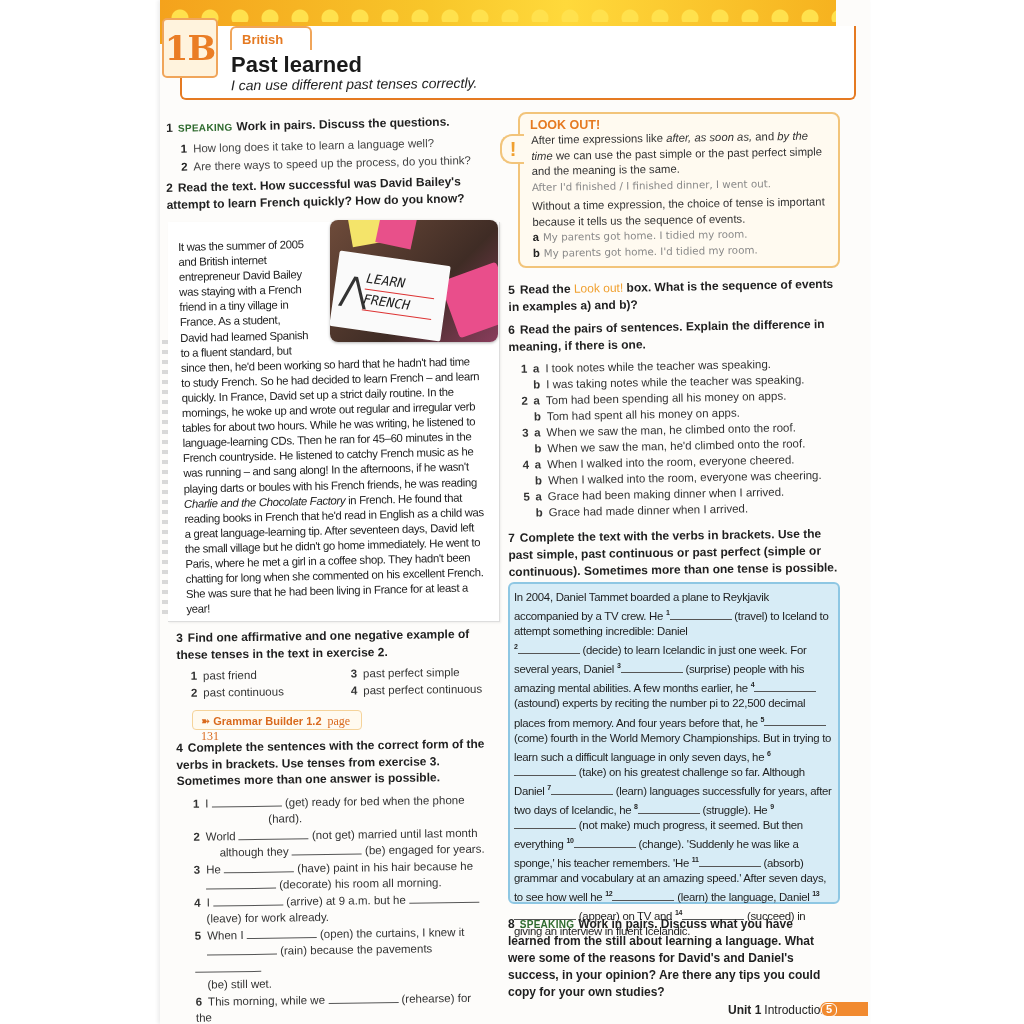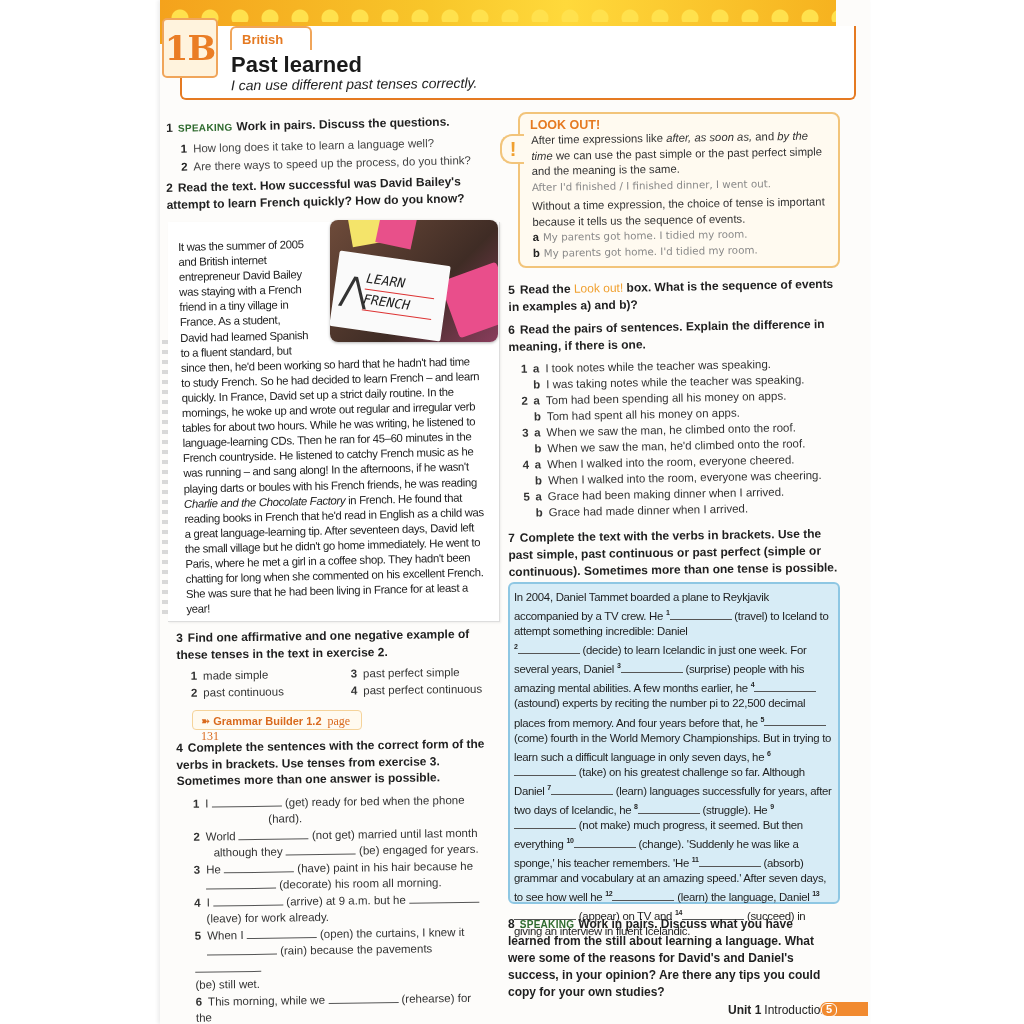--- a/index.html
+++ b/index.html
@@ -112,38 +112,38 @@
     <div class="pad-text">
       <span>LEARN</span>
       <span>FRENCH</span>
     </div>
   </div>
 </div>
 
 <div class="ex" style="left:176px; top:630px; width:310px; transform:rotate(-0.8deg); transform-origin:left top;">
   <div class="ex-head"><span class="num">3</span><span>Find one affirmative and one negative example of these tenses in the text in exercise 2.</span></div>
   <div style="display:grid; grid-template-columns:160px 160px; padding-left:14px; margin-top:4px; font-size:11.5px; color:#333;">
-    <div><b style="margin-right:6px">1</b><span>made simple</span></div>
+    <div><b style="margin-right:6px">1</b><span>past friend</span></div>
     <div><b style="margin-right:6px">3</b><span>past perfect simple</span></div>
     <div><b style="margin-right:6px">2</b><span>past continuous</span></div>
     <div><b style="margin-right:6px">4</b><span>past perfect continuous</span></div>
   </div>
 </div>
 <div class="builder-link">
   <span>➽ </span><span>Grammar Builder 1.2</span><span class="pg">page 131</span>
 </div>
 
 <div class="ex" style="left:176px; top:740px; width:310px; transform:rotate(-0.8deg); transform-origin:left top; font-size:11.5px; line-height:16.5px;">
   <div class="ex-head" style="font-size:12px;"><span class="num">4</span><span>Complete the sentences with the correct form of the verbs in brackets. Use tenses from exercise 3. Sometimes more than one answer is possible.</span></div>
   <div style="padding-left:16px; margin-top:6px; color:#333;">
     <div><b style="margin-right:6px">1</b><span>I</span> <span class="blank" style="width:70px"></span> <span>(get) ready for bed when the phone</span><br><span style="margin-left:12px" class="blank"></span><span style="display:inline-block;width:60px"></span> <span>(hard).</span></div>
-    <div><b style="margin-right:6px">2</b><span>World</span> <span class="blank" style="width:70px"></span> <span>(not get) married until last month</span><br><span style="margin-left:20px">although they</span> <span class="blank" style="width:70px"></span> <span>(be) engaged for years.</span></div>
+    <div><b style="margin-right:6px">2</b><span>World</span> <span class="blank" style="width:70px"></span> <span>(not get) married until last month</span><br><span style="margin-left:26px">although they</span> <span class="blank" style="width:70px"></span> <span>(be) engaged for years.</span></div>
     <div><b style="margin-right:6px">3</b><span>He</span> <span class="blank" style="width:70px"></span> <span>(have) paint in his hair because he</span><br><span style="margin-left:12px;width:70px" class="blank"></span> <span>(decorate) his room all morning.</span></div>
     <div><b style="margin-right:6px">4</b><span>I</span> <span class="blank" style="width:70px"></span> <span>(arrive) at 9 a.m. but he</span> <span class="blank" style="width:70px"></span><br><span style="margin-left:12px">(leave) for work already.</span></div>
-    <div><b style="margin-right:6px">5</b><span>When I</span> <span class="blank" style="width:70px"></span> <span>(open) the curtains, I knew it</span><br><span style="margin-left:12px;width:70px" class="blank"></span> <span>(rain) because the pavements</span> <span class="blank" style="width:66px"></span><br><span style="margin-left:0">(be) still wet.</span></div>
+    <div><b style="margin-right:6px">5</b><span>When I</span> <span class="blank" style="width:70px"></span> <span>(open) the curtains, I knew it</span><br><span style="margin-left:12px;width:70px" class="blank"></span> <span>(rain) because the pavements</span> <span class="blank" style="width:66px"></span><br><span style="margin-left:12px">(be) still wet.</span></div>
     <div><b style="margin-right:6px">6</b><span>This morning, while we</span> <span class="blank" style="width:70px"></span> <span>(rehearse) for the</span><br>  <br></div>
   </div>
 </div>
 
 <div class="lookout"></div>
 <div class="lookout-icon">!</div>
 <div class="lookout-title">LOOK OUT!</div>
 <div class="lookout-body">
   <div><span>After time expressions like </span><i>after, as soon as,</i><span> and </span><i>by the time</i><span> we can use the past simple or the past perfect simple and the meaning is the same.</span></div>
   <div class="ex-line">After I'd finished / I finished dinner, I went out.</div>

